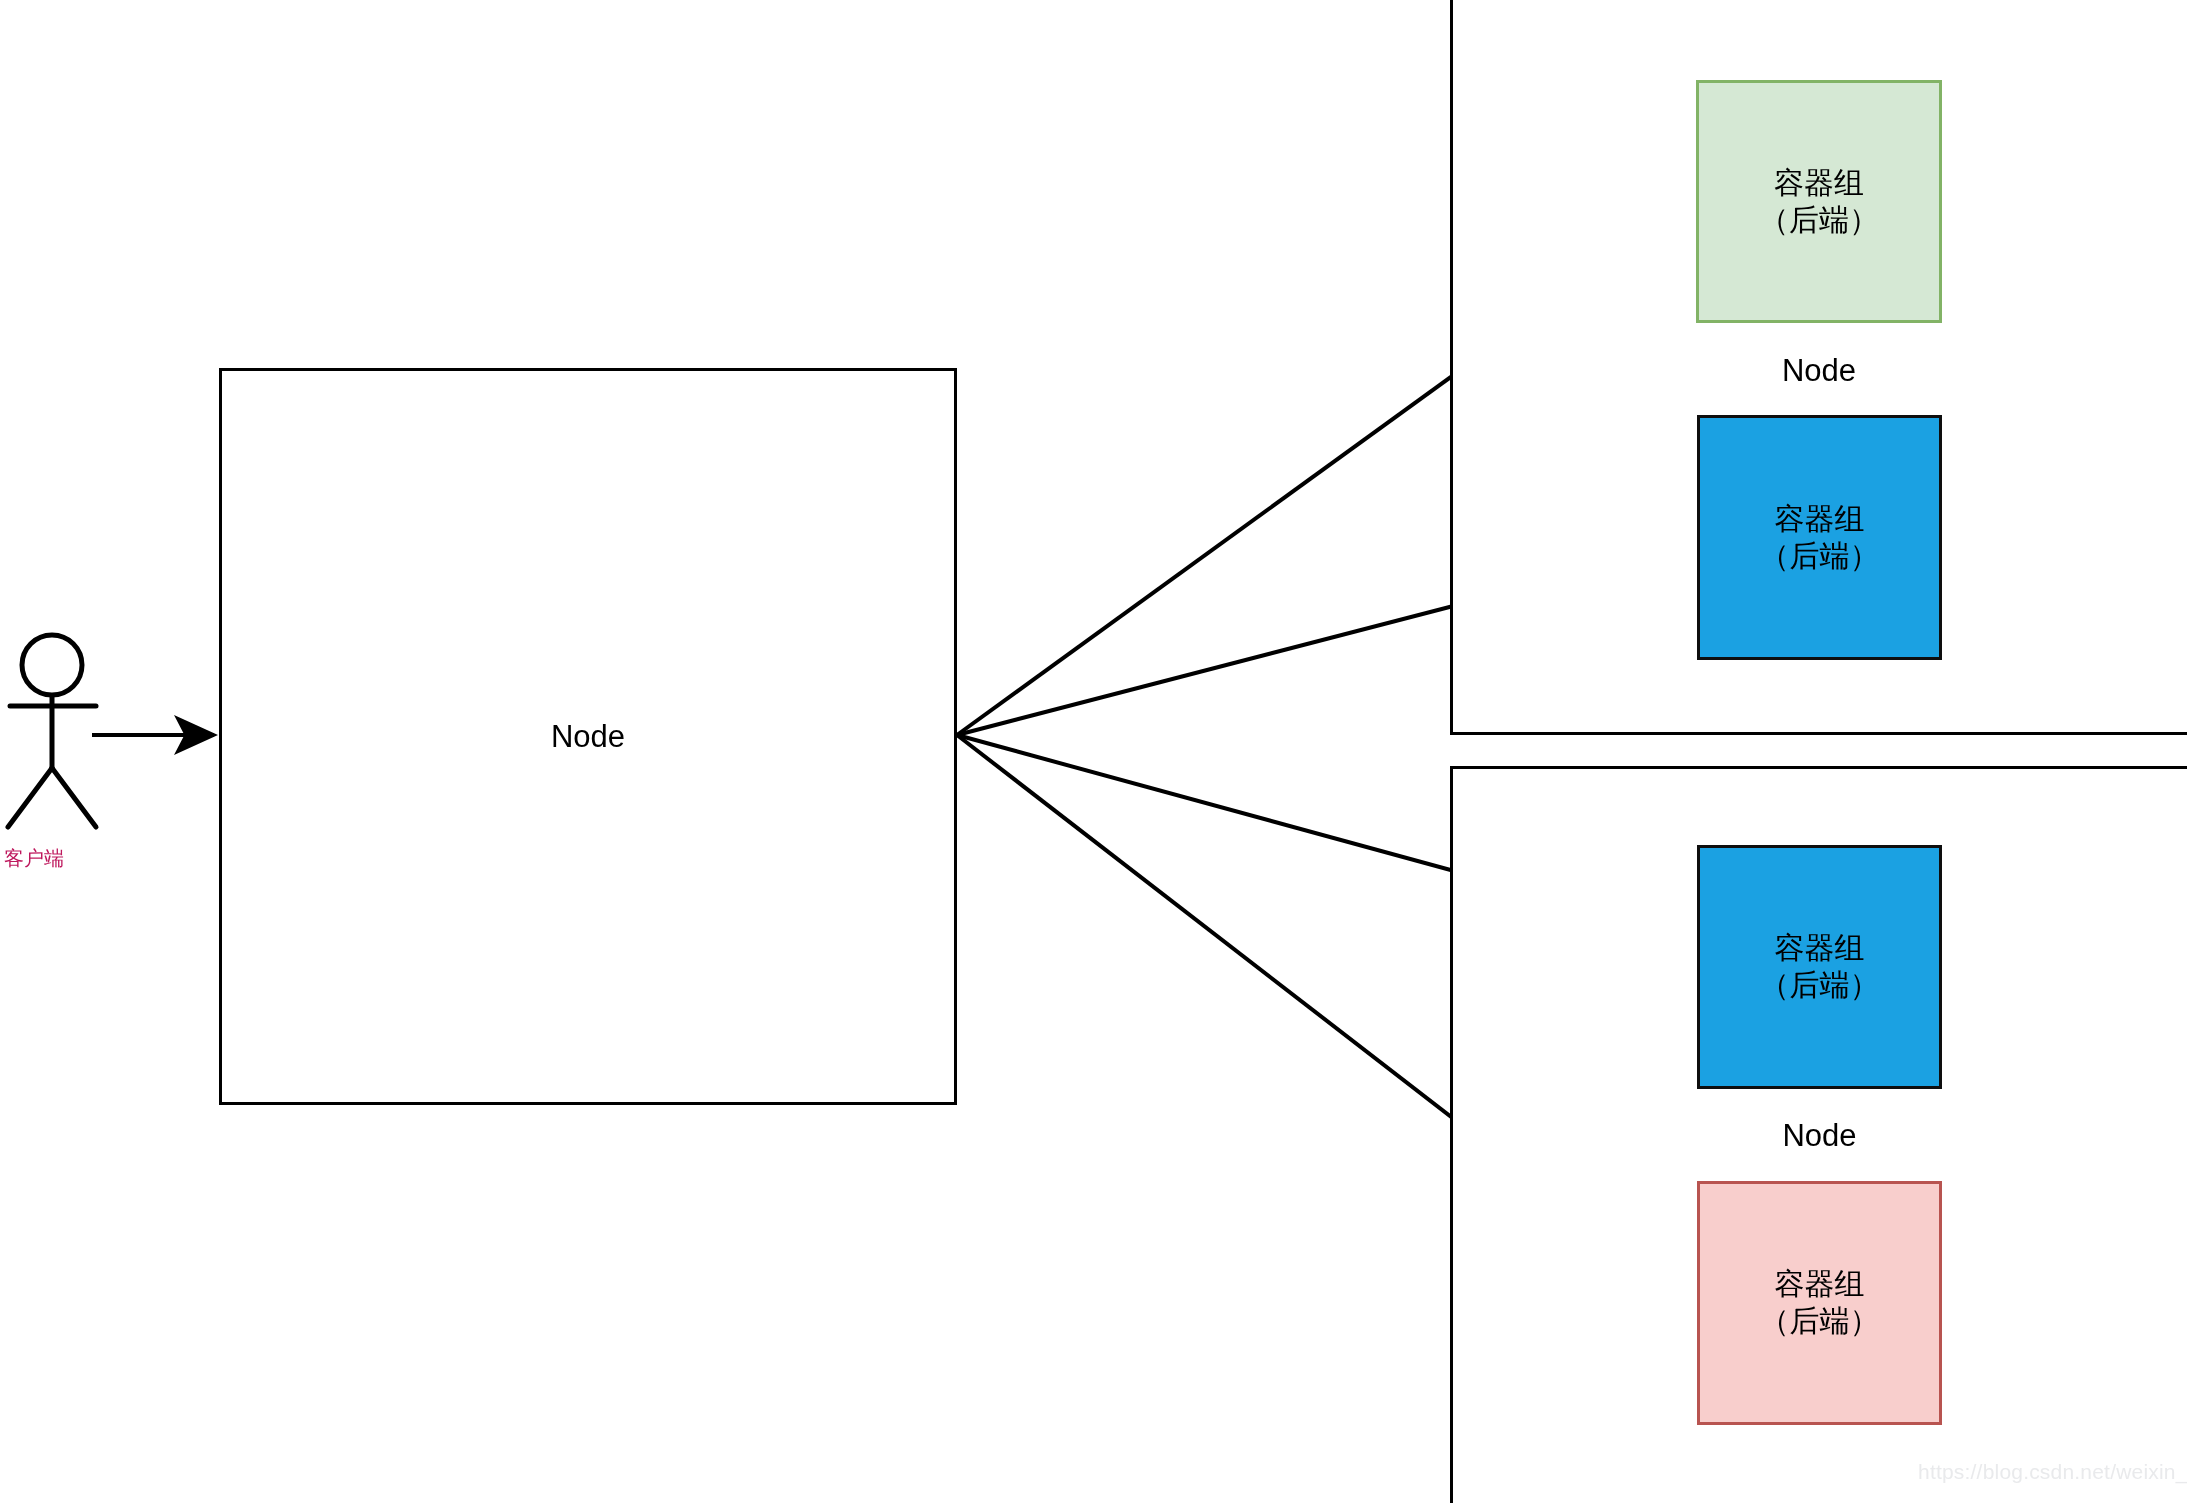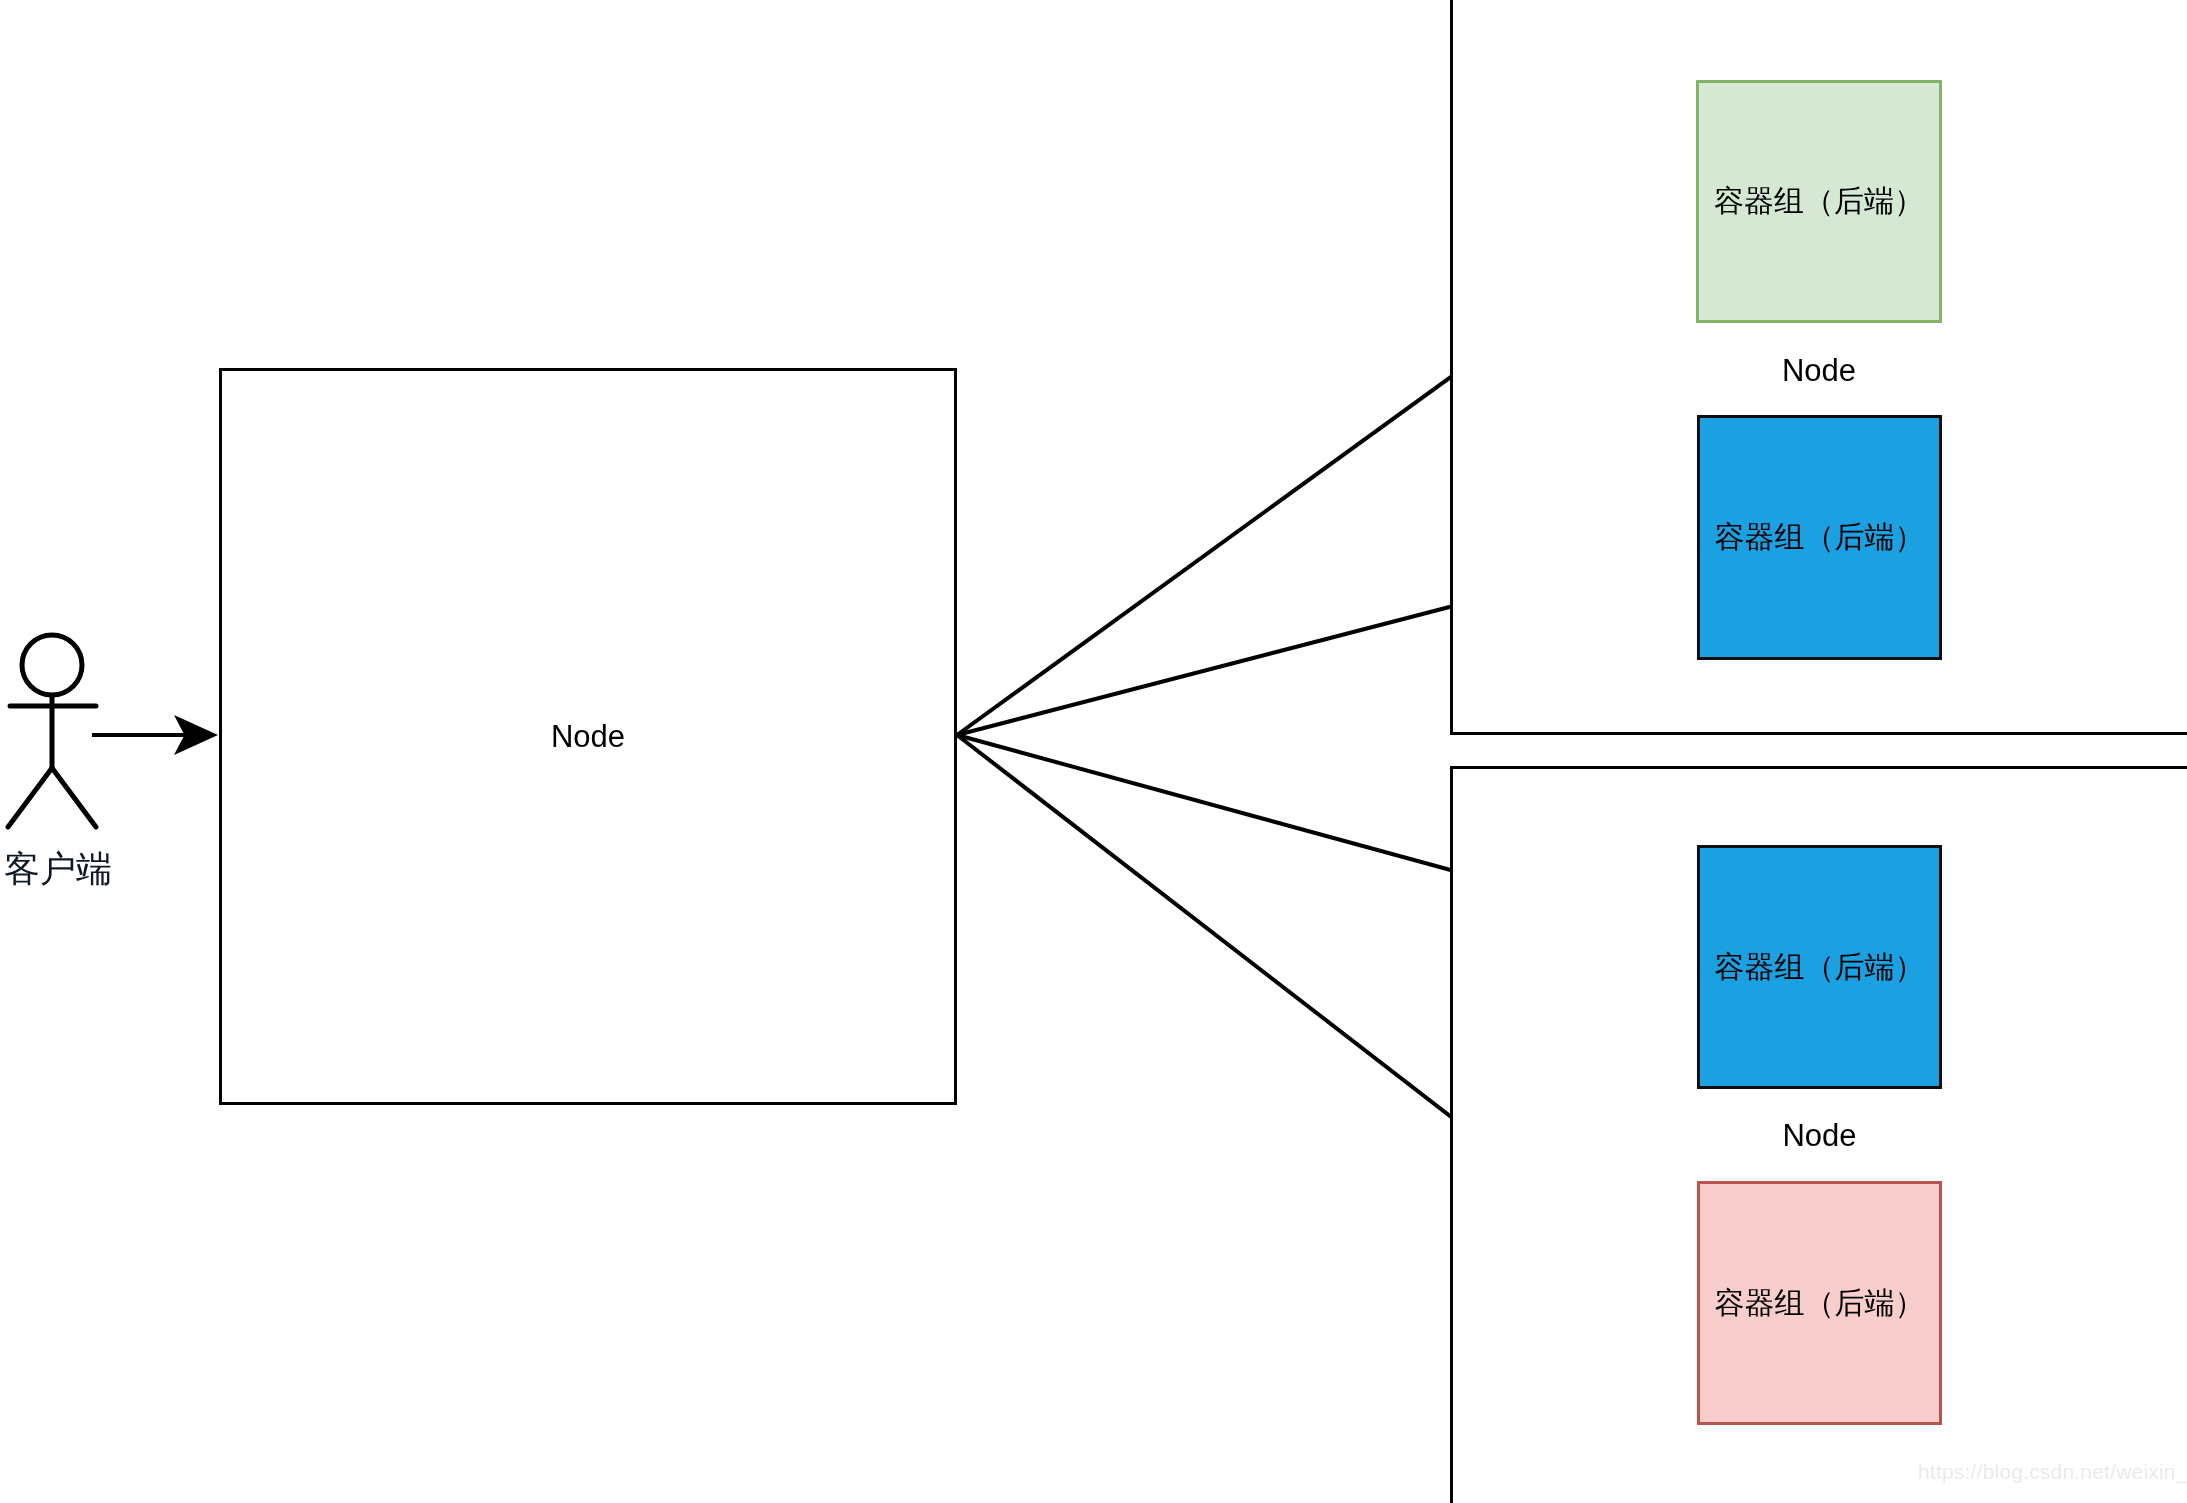--- a/index.html
+++ b/index.html
@@ -22,21 +22,21 @@
     left: 0;
     top: 0;
     width: 2187px;
     height: 1503px;
     overflow: visible;
   }
   .box {
     position: absolute;
     box-sizing: border-box;
     display: flex;
-    flex-direction: row;
+    flex-direction: column;
     align-items: center;
     justify-content: center;
     text-align: center;
     line-height: 1.22;
   }
   .pod-label {
     font-size: 30px;
     color: #000000;
     white-space: nowrap;
   }
@@ -68,22 +68,22 @@
   }
   .free-label {
     position: absolute;
     font-size: 31px;
     color: #000000;
     white-space: nowrap;
     text-align: center;
   }
   .actor-label {
     position: absolute;
-    font-size: 36px;
-    color: #0f172a;
+    font-size: 20px;
+    color: #be185d;
     white-space: nowrap;
   }
   .watermark {
     position: absolute;
     font-size: 21px;
     color: #e9eaec;
     white-space: nowrap;
     letter-spacing: 0.2px;
   }
 </style>

